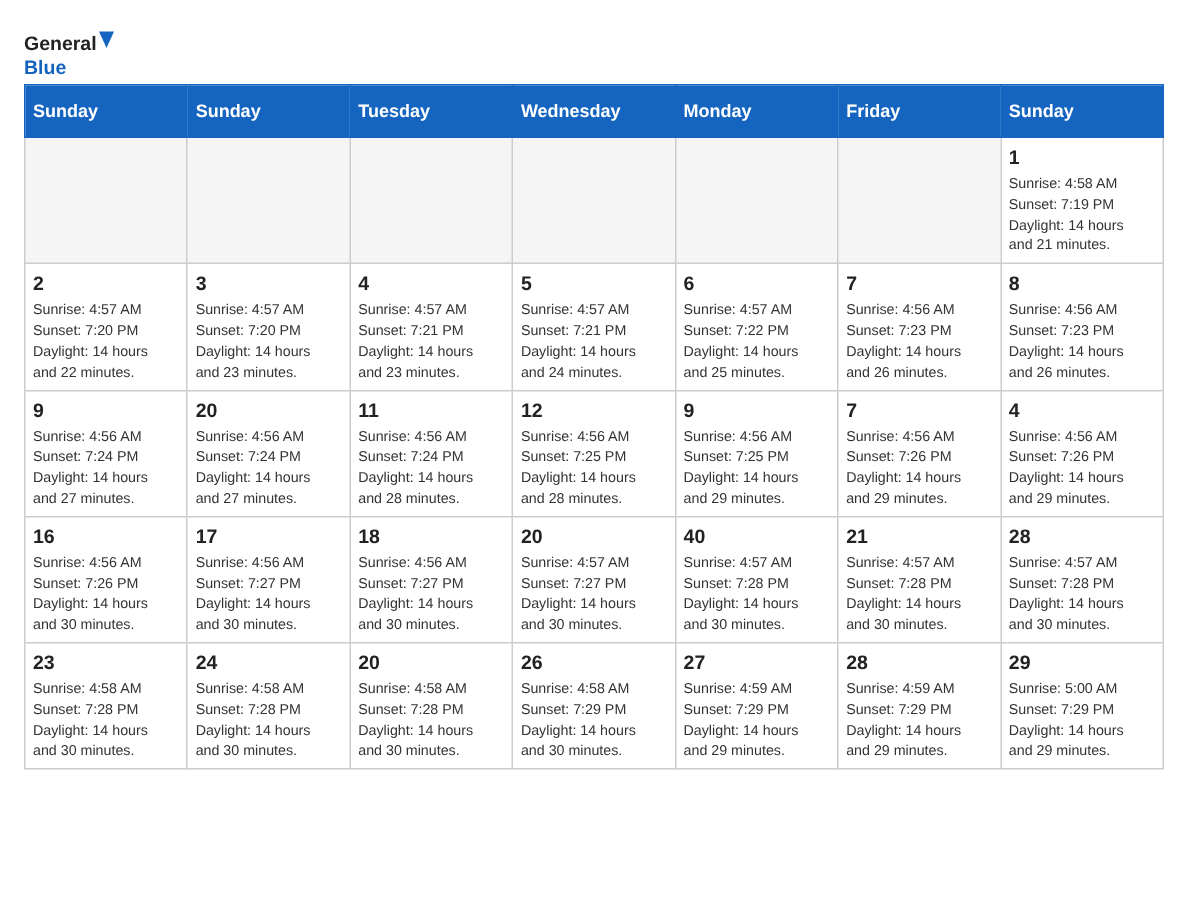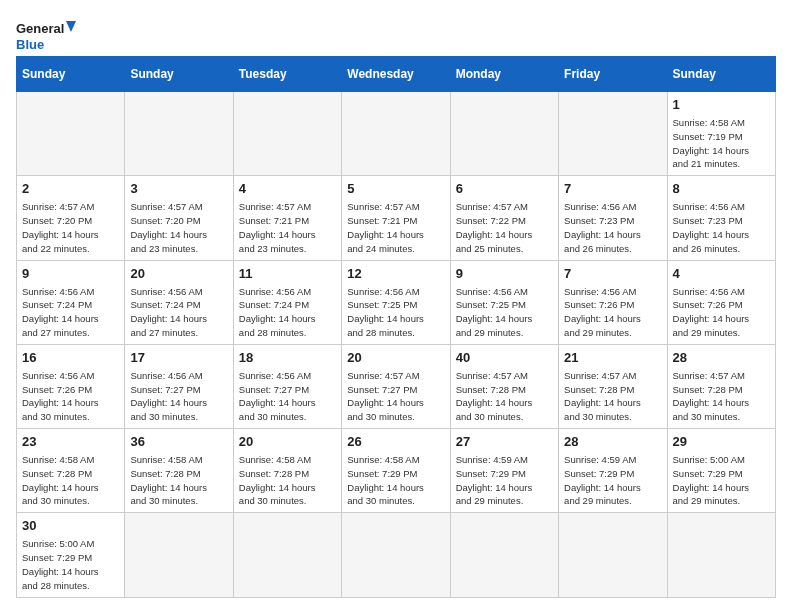--- a/index.html
+++ b/index.html
@@ -276,21 +276,21 @@
       </tr>
       <tr>
         <td>
           <span class="day-number">23</span>
           <div class="day-info" style="white-space: pre-line;">Sunrise: 4:58 AM
 Sunset: 7:28 PM
 Daylight: 14 hours
 and 30 minutes.</div>
         </td>
         <td>
-          <span class="day-number">36</span>
+          <span class="day-number">24</span>
           <div class="day-info" style="white-space: pre-line;">Sunrise: 4:58 AM
 Sunset: 7:28 PM
 Daylight: 14 hours
 and 30 minutes.</div>
         </td>
         <td>
           <span class="day-number">20</span>
           <div class="day-info" style="white-space: pre-line;">Sunrise: 4:58 AM
 Sunset: 7:28 PM
 Daylight: 14 hours
@@ -317,30 +317,15 @@
 Daylight: 14 hours
 and 29 minutes.</div>
         </td>
         <td>
           <span class="day-number">29</span>
           <div class="day-info" style="white-space: pre-line;">Sunrise: 5:00 AM
 Sunset: 7:29 PM
 Daylight: 14 hours
 and 29 minutes.</div>
         </td>
-      </tr>
-      <tr>
-        <td>
-          <span class="day-number">30</span>
-          <div class="day-info" style="white-space: pre-line;">Sunrise: 5:00 AM
-Sunset: 7:29 PM
-Daylight: 14 hours
-and 28 minutes.</div>
-        </td>
-        <td class="empty"></td>
-        <td class="empty"></td>
-        <td class="empty"></td>
-        <td class="empty"></td>
-        <td class="empty"></td>
-        <td class="empty"></td>
       </tr>
     </tbody>
 </table>
 
 </body></html>

